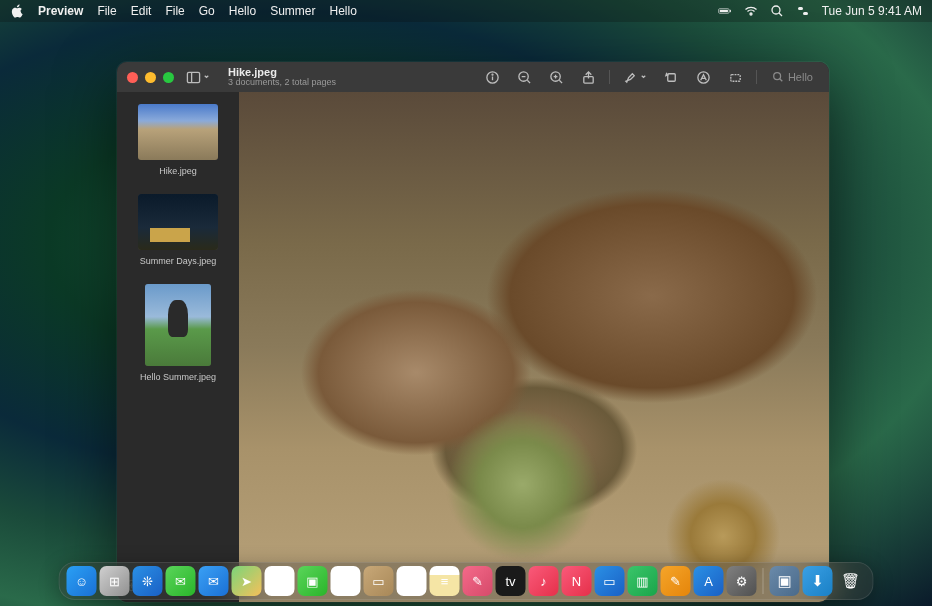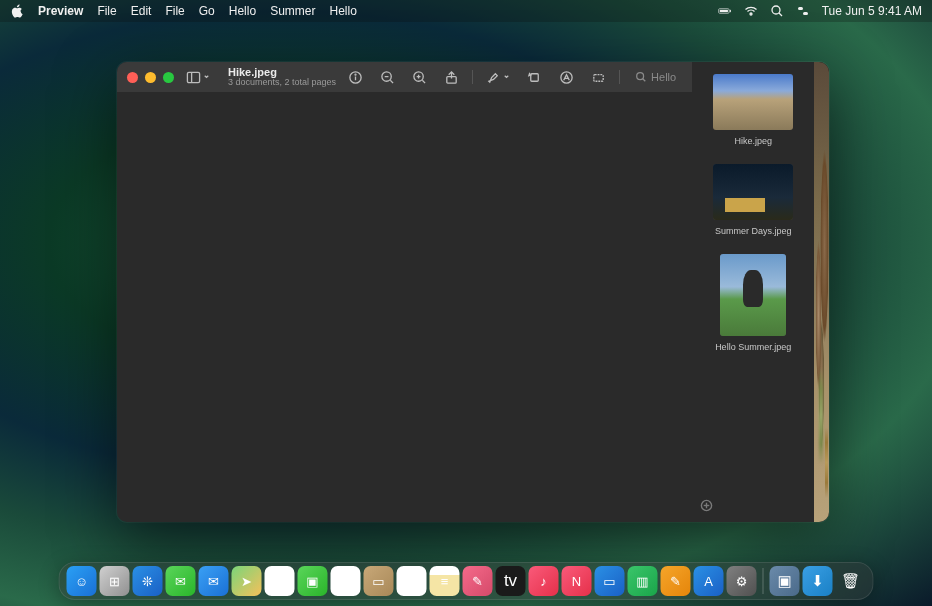--- a/index.html
+++ b/index.html
@@ -20,26 +20,26 @@
   gap:36px;
 }
 .menubar .left { display:flex; align-items:center; gap:14px; }
 .menubar .right { margin-left:auto; display:flex; align-items:center; gap:12px; }
 .menubar .appname { font-weight:600; }
 .menubar svg { width:14px; height:14px; fill:#f0f0f0; display:block; }
 .apple-logo svg { width:14px; height:14px; }
 
 
 .window {
-  position:absolute; left:117px; top:62px; width:712px; height:460px;
+  position:absolute; left:117px; top:62px; width:712px; height:540px;
   background:#2a2a2a;
   border-radius:10px;
   box-shadow: 0 20px 60px rgba(0,0,0,.5), 0 0 0 1px rgba(255,255,255,.06);
   overflow:hidden;
-  display:flex; flex-direction:row;
+  display:flex; flex-direction:column;
 }
 .titlebar {
   height:30px; background:#3a3a3a;
   display:flex; align-items:center;
   padding:0 10px; gap:8px;
 }
 .traffic { display:flex; gap:7px; }
 .traffic .dot { width:11px; height:11px; border-radius:50%; }
 .dot.close{background:#ff5f57;} .dot.min{background:#febc2e;} .dot.max{background:#28c840;}
 .tb-btn { color:#bdbdbd; display:flex; align-items:center; justify-content:center; border-radius:4px; padding:2px 4px;}
@@ -290,21 +290,21 @@
     <div class="dock-icon" style="background: linear-gradient(135deg, rgb(90, 213, 90), rgb(42, 181, 42)); color: rgb(255, 255, 255); font-size: 13px;">✉</div>
     <div class="dock-icon" style="background: linear-gradient(135deg, rgb(58, 160, 245), rgb(26, 112, 213)); color: rgb(255, 255, 255); font-size: 13px;">✉</div>
     <div class="dock-icon" style="background: linear-gradient(135deg, rgb(122, 213, 122), rgb(245, 192, 90)); color: rgb(255, 255, 255); font-size: 13px;">➤</div>
     <div class="dock-icon" style="background: rgb(255, 255, 255); color: rgb(255, 255, 255); font-size: 13px;">❀</div>
     <div class="dock-icon" style="background: linear-gradient(135deg, rgb(90, 213, 90), rgb(42, 181, 42)); color: rgb(255, 255, 255); font-size: 13px;">▣</div>
     <div class="dock-icon" style="background: rgb(255, 255, 255); color: rgb(255, 255, 255); font-size: 13px;">5</div>
     <div class="dock-icon" style="background: linear-gradient(135deg, rgb(200, 168, 120), rgb(168, 136, 88)); color: rgb(255, 255, 255); font-size: 13px;">▭</div>
     <div class="dock-icon" style="background: rgb(255, 255, 255); color: rgb(255, 255, 255); font-size: 13px;">☰</div>
     <div class="dock-icon" style="background: linear-gradient(rgb(255, 255, 255) 30%, rgb(245, 229, 165) 30%); color: rgb(255, 255, 255); font-size: 13px;">≡</div>
     <div class="dock-icon" style="background: linear-gradient(135deg, rgb(245, 106, 138), rgb(213, 74, 106)); color: rgb(255, 255, 255); font-size: 13px;">✎</div>
-    <div class="dock-icon" style="background: rgb(26, 26, 26); color: rgb(255, 255, 255); font-size: 17px;">tv</div>
+    <div class="dock-icon" style="background: rgb(26, 26, 26); color: rgb(255, 255, 255); font-size: 13px;">tv</div>
     <div class="dock-icon" style="background: linear-gradient(135deg, rgb(250, 90, 122), rgb(229, 48, 74)); color: rgb(255, 255, 255); font-size: 13px;">♪</div>
     <div class="dock-icon" style="background: linear-gradient(135deg, rgb(250, 90, 122), rgb(229, 48, 74)); color: rgb(255, 255, 255); font-size: 13px;">N</div>
     <div class="dock-icon" style="background: linear-gradient(135deg, rgb(42, 144, 229), rgb(26, 96, 197)); color: rgb(255, 255, 255); font-size: 13px;">▭</div>
     <div class="dock-icon" style="background: linear-gradient(135deg, rgb(58, 197, 106), rgb(26, 165, 74)); color: rgb(255, 255, 255); font-size: 13px;">▥</div>
     <div class="dock-icon" style="background: linear-gradient(135deg, rgb(245, 165, 42), rgb(229, 133, 10)); color: rgb(255, 255, 255); font-size: 13px;">✎</div>
     <div class="dock-icon" style="background: linear-gradient(135deg, rgb(42, 144, 229), rgb(26, 96, 197)); color: rgb(255, 255, 255); font-size: 13px;">A</div>
     <div class="dock-icon" style="background: linear-gradient(135deg, rgb(128, 128, 128), rgb(80, 80, 80)); color: rgb(255, 255, 255); font-size: 13px;">⚙</div>
     <div class="dock-sep"></div>
     <div class="dock-icon" style="background: linear-gradient(135deg, rgb(106, 138, 170), rgb(74, 106, 138)); color: rgb(255, 255, 255); font-size: 15px;">▣</div>
     <div class="dock-icon" style="background: linear-gradient(135deg, rgb(58, 160, 229), rgb(26, 128, 197)); color: rgb(255, 255, 255); font-size: 15px;">⬇</div>

